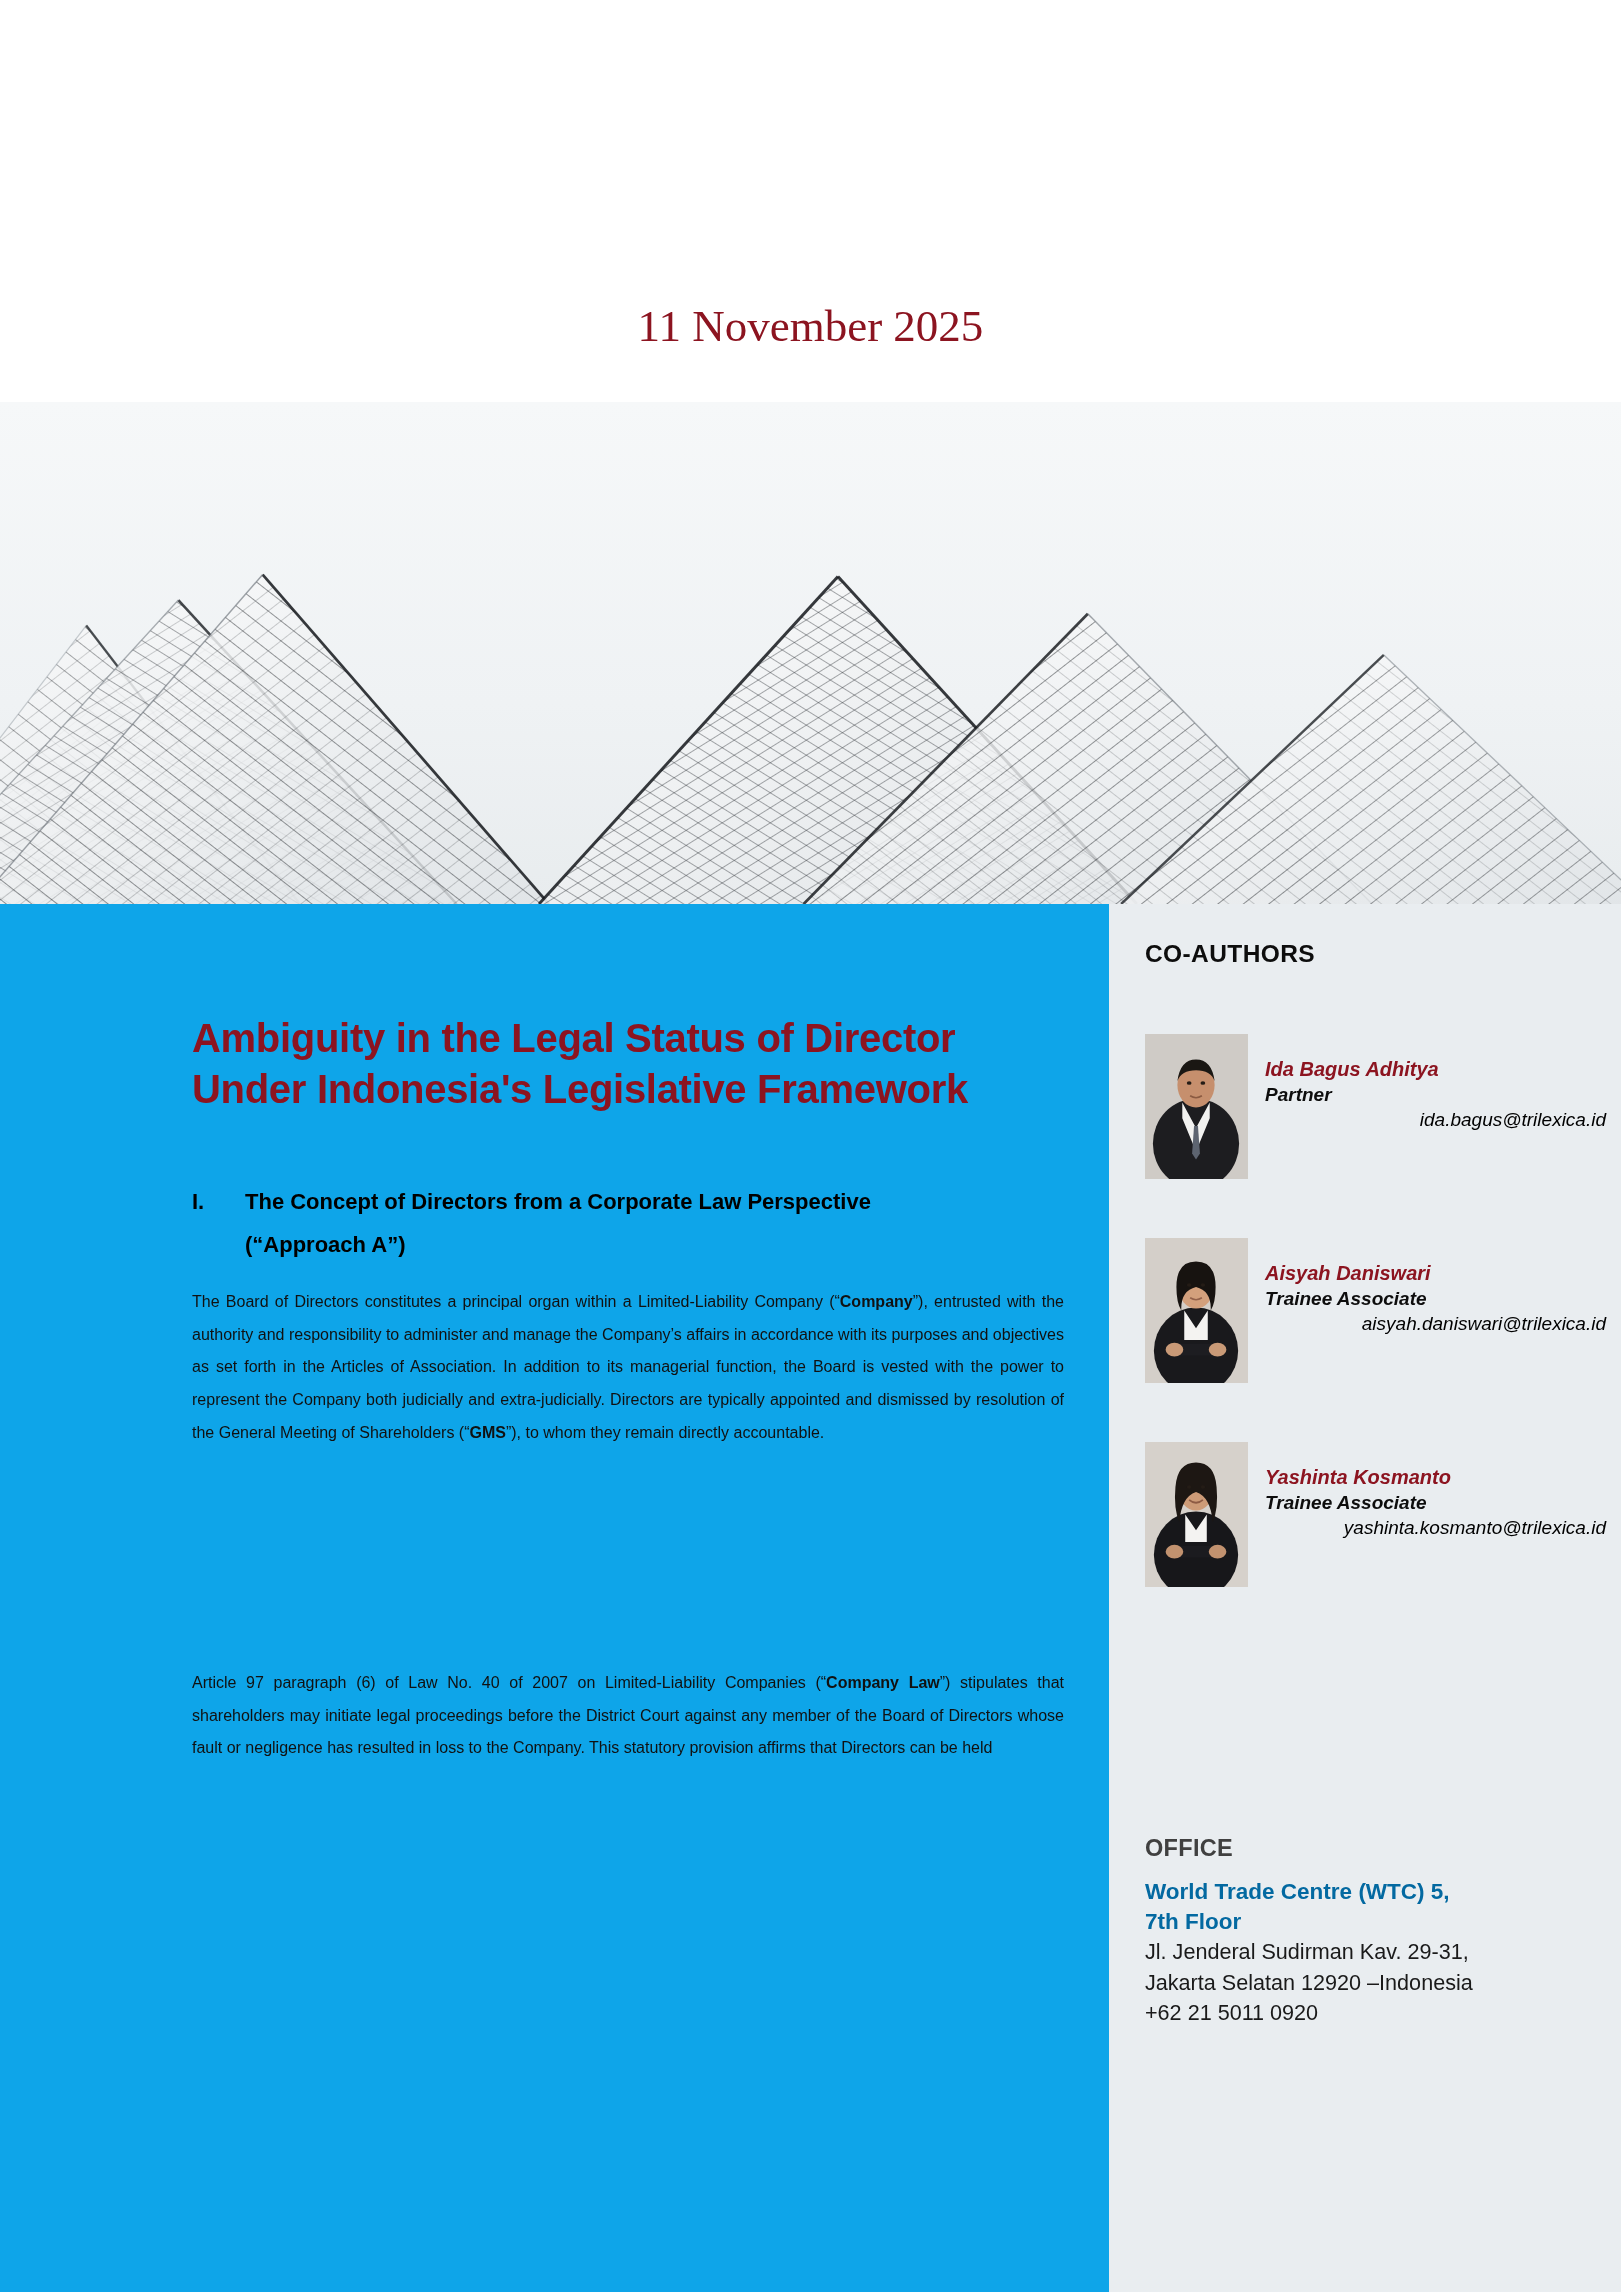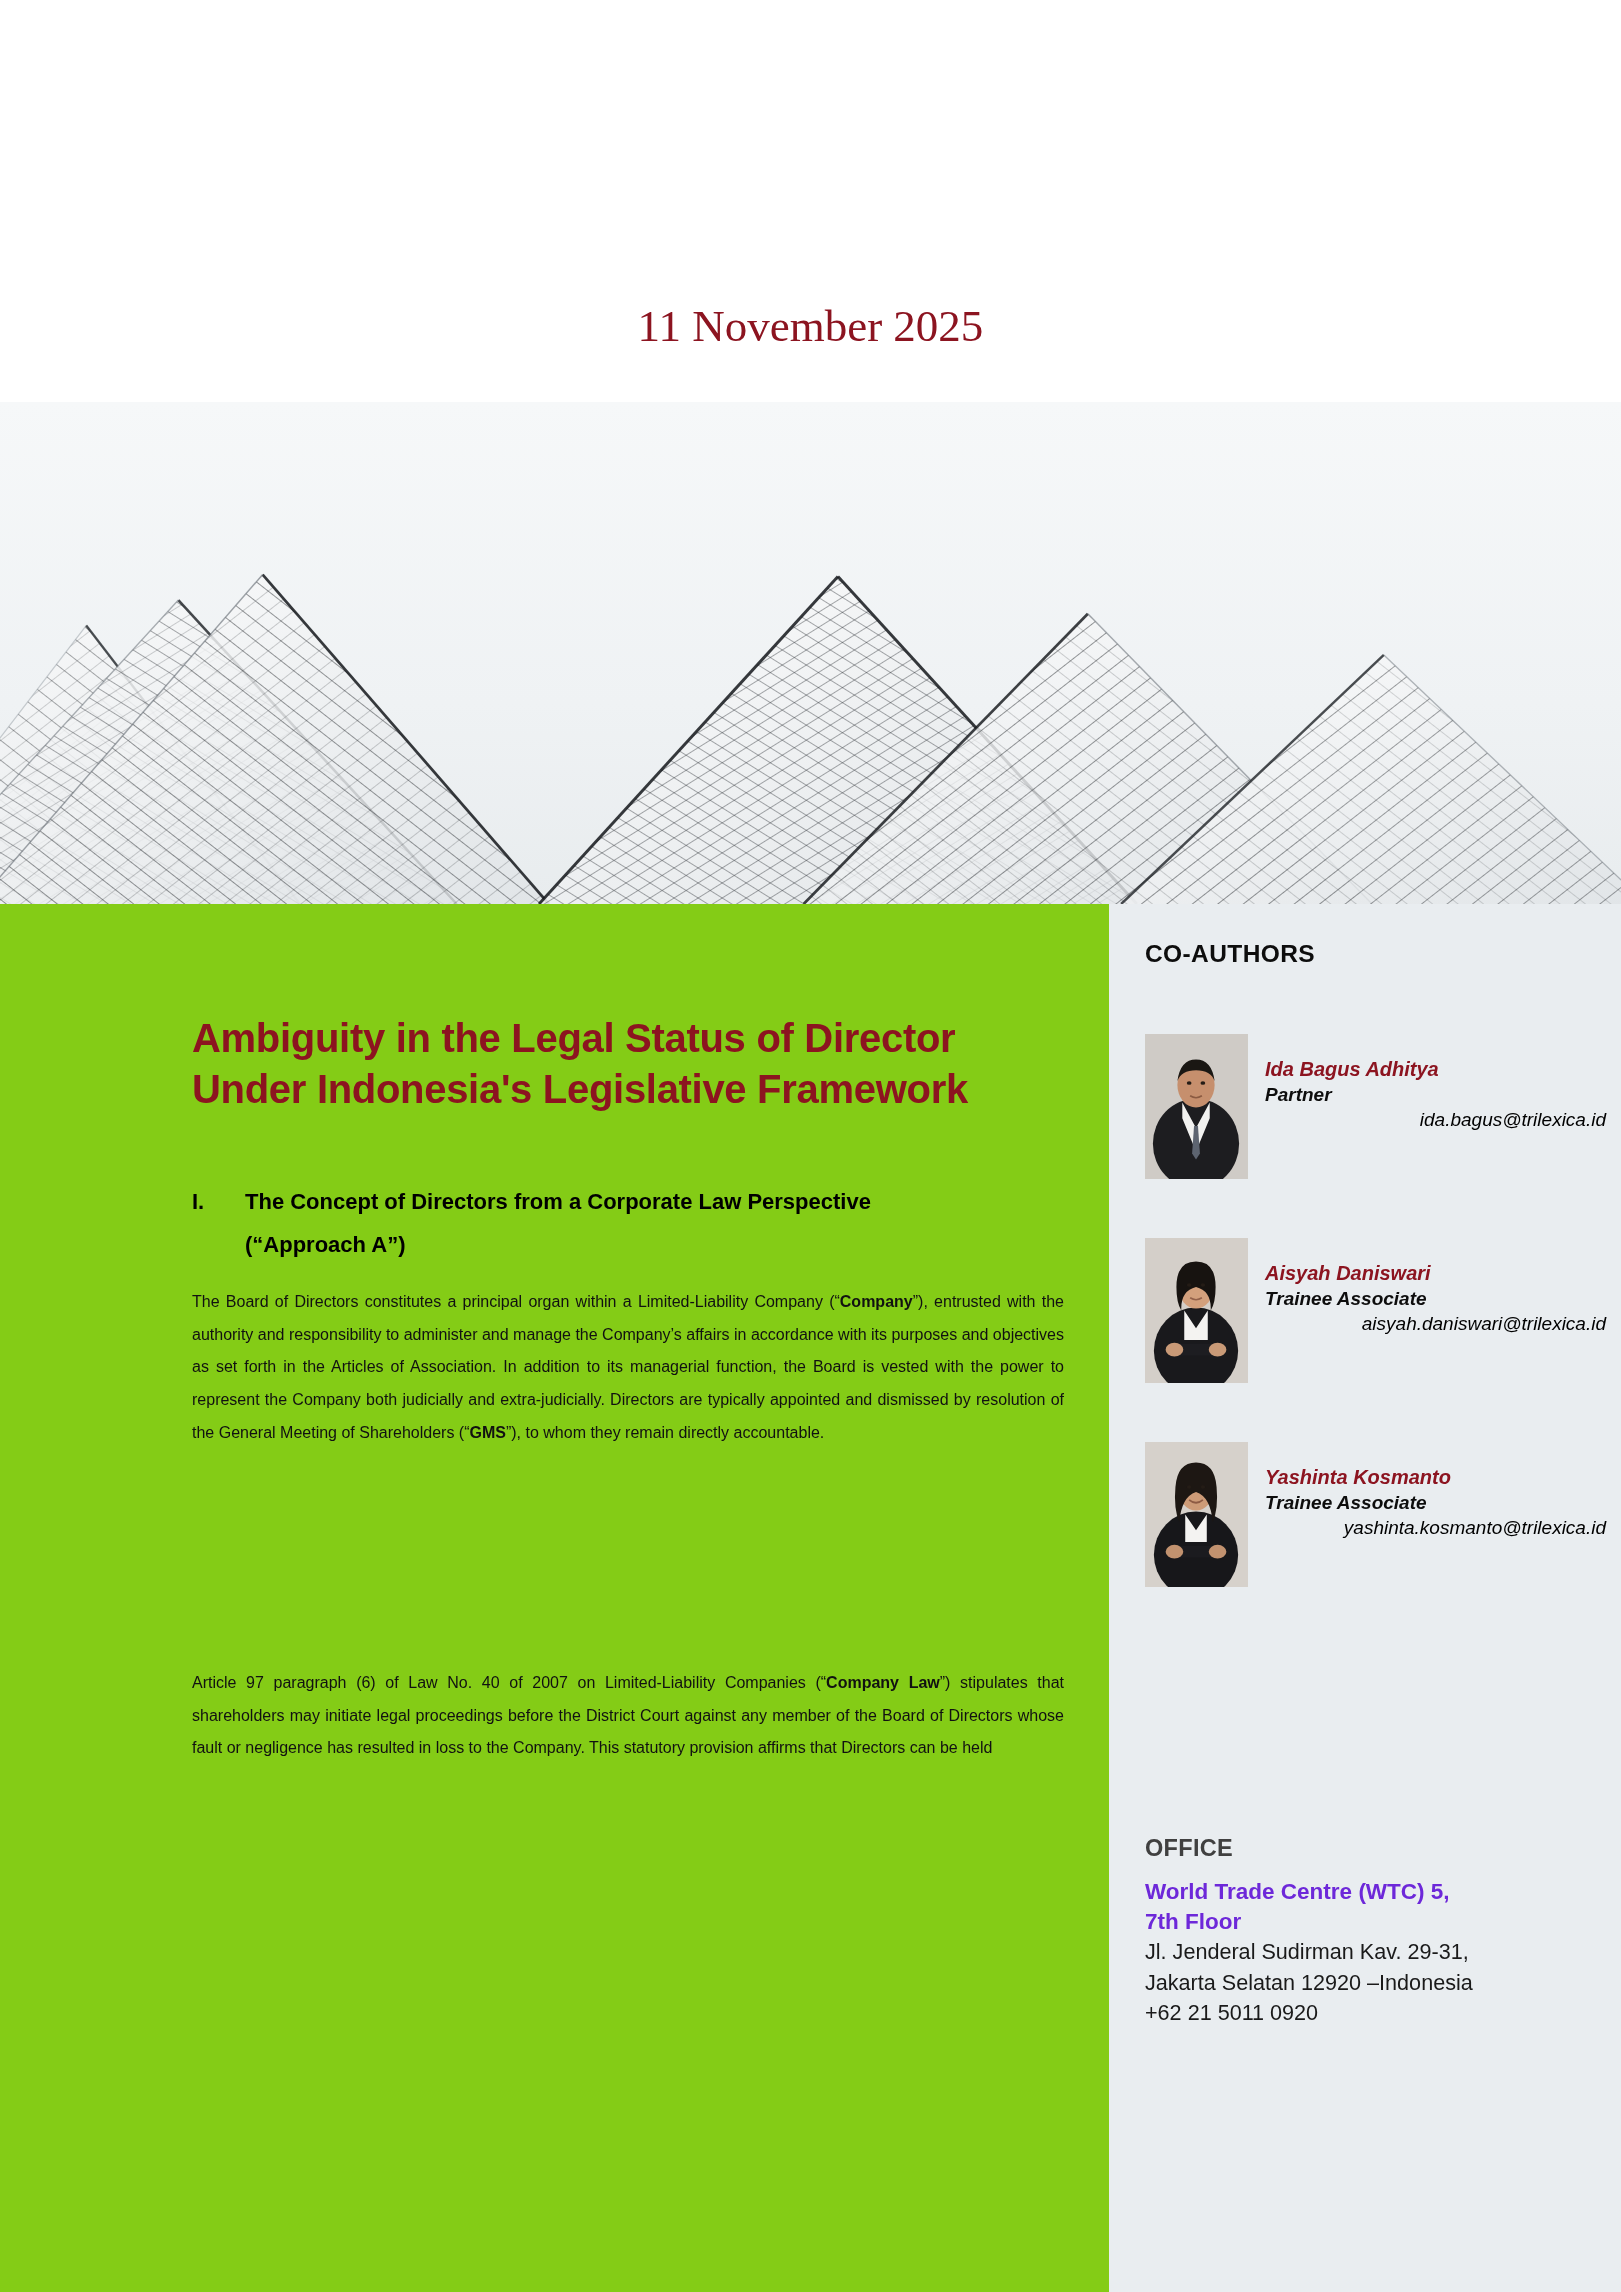--- a/index.html
+++ b/index.html
@@ -63,21 +63,21 @@
   }
   .hero svg { display: block; width: 1621px; height: 502px; }
 
   
   .main-col {
     position: absolute;
     left: 0;
     top: 904px;
     width: 1109px;
     height: 1389px;
-    background: #84cc16;
+    background: #0ea5e9;
   }
   .article-title {
     position: absolute;
     left: 192px;
     top: 82px;
     width: 784px;
     font-size: 40px;
     line-height: 1.28;
     font-weight: 700;
     font-stretch: condensed;
@@ -197,21 +197,21 @@
   .office-block {
     position: absolute;
     left: 36px;
     top: 973px;
     width: 451px;
   }
   .office-name {
     font-size: 22.5px;
     line-height: 1.33;
     font-weight: 700;
-    color: #6d28d9;
+    color: #0369a1;
   }
   .office-line {
     font-size: 21.6px;
     line-height: 1.42;
     font-weight: 400;
     color: #1a1a1a;
   }
 </style>
 </head>
 <body>

